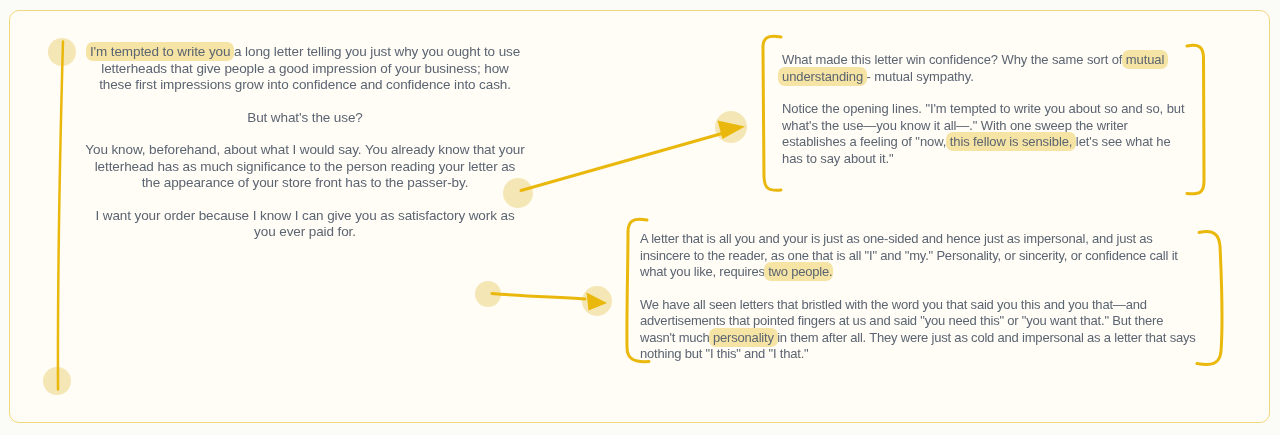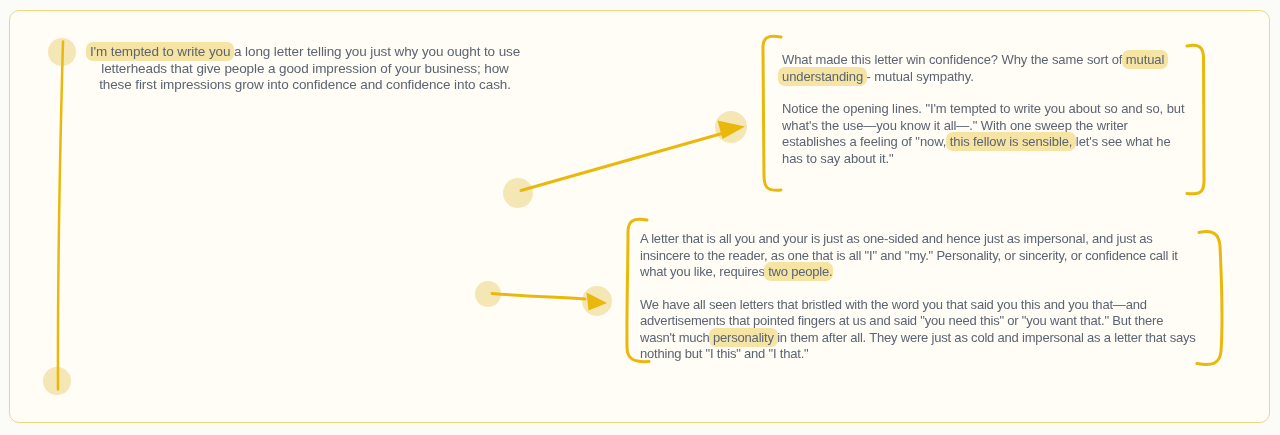--- a/index.html
+++ b/index.html
@@ -66,20 +66,23 @@
 </style>
 </head>
 <body>
 
 <div class="canvas">
 
   <div class="frame"></div>
 
   <div class="textcol letter">
       <p><span class="hl">I'm tempted to write you</span><span> a long letter telling you just why you ought to use letterheads that give people a good impression of your business; how these first impressions grow into confidence and confidence into cash.</span></p>
+      <p><span>But what's the use?</span></p>
+      <p><span>You know, beforehand, about what I would say. You already know that your letterhead has as much significance to the person reading your letter as the appearance of your store front has to the passer-by.</span></p>
+      <p><span>I want your order because I know I can give you as satisfactory work as you ever paid for.</span></p>
     </div>
 
   <div class="textcol note-bottom">
       <p><span>A letter that is all you and your is just as one-sided and hence just as impersonal, and just as insincere to the reader, as one that is all "I" and "my." Personality, or sincerity, or confidence call it what you like, requires </span><span class="hl">two people</span><span>.</span></p>
       <p><span>We have all seen letters that bristled with the word you that said you this and you that—and advertisements that pointed fingers at us and said "you need this" or "you want that." But there wasn't much </span><span class="hl">personality</span><span> in them after all. They were just as cold and impersonal as a letter that says nothing but "I this" and "I that."</span></p>
     </div>
 
   <div class="textcol note-top">
       <p><span>What made this letter win confidence? Why the same sort of </span><span class="hl">mutual understanding</span><span> - mutual sympathy.</span></p>
       <p><span>Notice the opening lines. "I'm tempted to write you about so and so, but what's the use—you know it all—." With one sweep the writer establishes a feeling of "now, </span><span class="hl">this fellow is sensible,</span><span> let's see what he has to say about it."</span></p>

